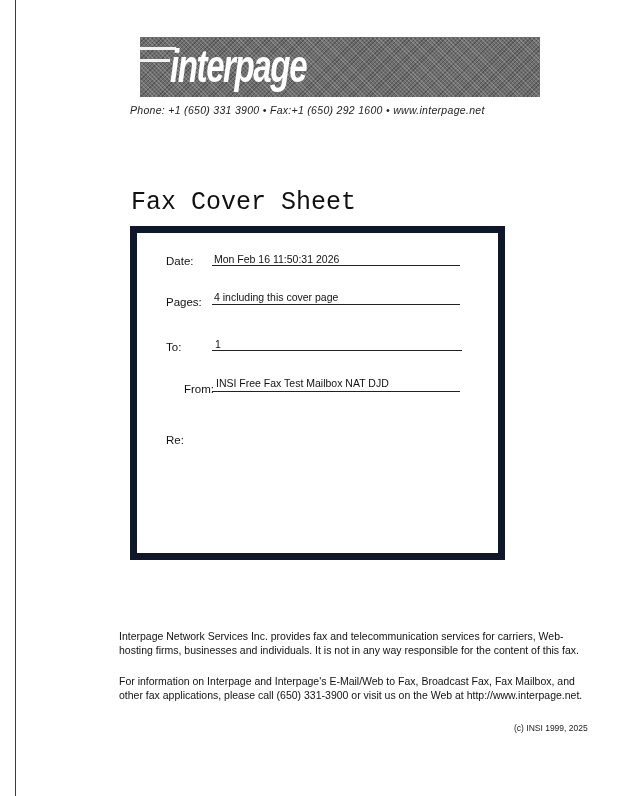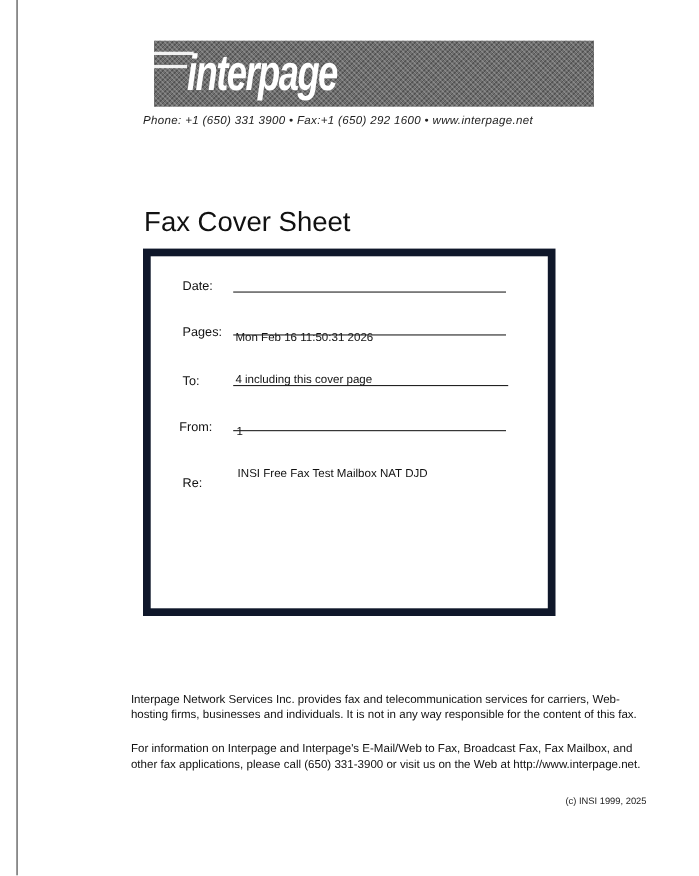--- a/index.html
+++ b/index.html
@@ -33,31 +33,31 @@
     font-family: "Liberation Sans", sans-serif; font-style: italic;
     font-size: 11px; color: #f4f4f4; letter-spacing: 1px;
   }
   .contact {
     position: absolute; left: 130px; top: 104px;
     font-style: italic; font-size: 10.5px; color: #222;
     letter-spacing: 0.3px;
   }
   .title {
     position: absolute; left: 131px; top: 188px;
-    font-size: 25px; color: #111;
+    font-size: 25px; color: #111; font-family: Liberation Mono, monospace;
   }
   .form-box {
     position: absolute; left: 130px; top: 226px; width: 361px; height: 320px;
     border: 7px solid #0f172a;
   }
   .field-label {
     position: absolute; font-size: 11.5px; color: #111;
   }
   .field-value {
-    position: absolute; font-size: 10.5px; color: #111; margin-top: 48px;
+    position: absolute; font-size: 10.5px; color: #111;
   }
   .field-line {
     position: absolute; height: 1px; background: #222;
   }
   .footer-para {
     position: absolute; left: 119px; width: 470px;
     font-size: 10.5px; line-height: 14px; color: #111;
   }
   .copyright {
     position: absolute; left: 514px; top: 723px; font-size: 8.5px; color: #222;
@@ -85,21 +85,21 @@
   <div class="field-line" style="left:75px; top:32px; width:248px;"></div>
 
   <div class="field-label" style="left:29px; top:63px;">Pages:</div>
   <div class="field-value" style="left:77px; top:58px;">4 including this cover page</div>
   <div class="field-line" style="left:75px; top:71px; width:248px;"></div>
 
   <div class="field-label" style="left:29px; top:108px;">To:</div>
   <div class="field-value" style="left:78px; top:105px;">1</div>
   <div class="field-line" style="left:75px; top:117px; width:250px;"></div>
 
-  <div class="field-label" style="left:26px; top:150px;">From:</div>
+  <div class="field-label" style="left:47px; top:150px;">From:</div>
   <div class="field-value" style="left:79px; top:144px;">INSI Free Fax Test Mailbox NAT DJD</div>
   <div class="field-line" style="left:75px; top:158px; width:248px;"></div>
 
   <div class="field-label" style="left:29px; top:201px;">Re:</div>
   <div class="field-value" style="left:79px; top:199px;"></div>
 </div>
 
 <div class="footer-para" style="top:629px;">Interpage Network Services Inc. provides fax and telecommunication services for carriers, Web-hosting firms, businesses and individuals. It is not in any way responsible for the content of this fax.</div>
 <div class="footer-para" style="top:674px;">For information on Interpage and Interpage's E-Mail/Web to Fax, Broadcast Fax, Fax Mailbox, and other fax applications, please call (650) 331-3900 or visit us on the Web at http://www.interpage.net.</div>
 

